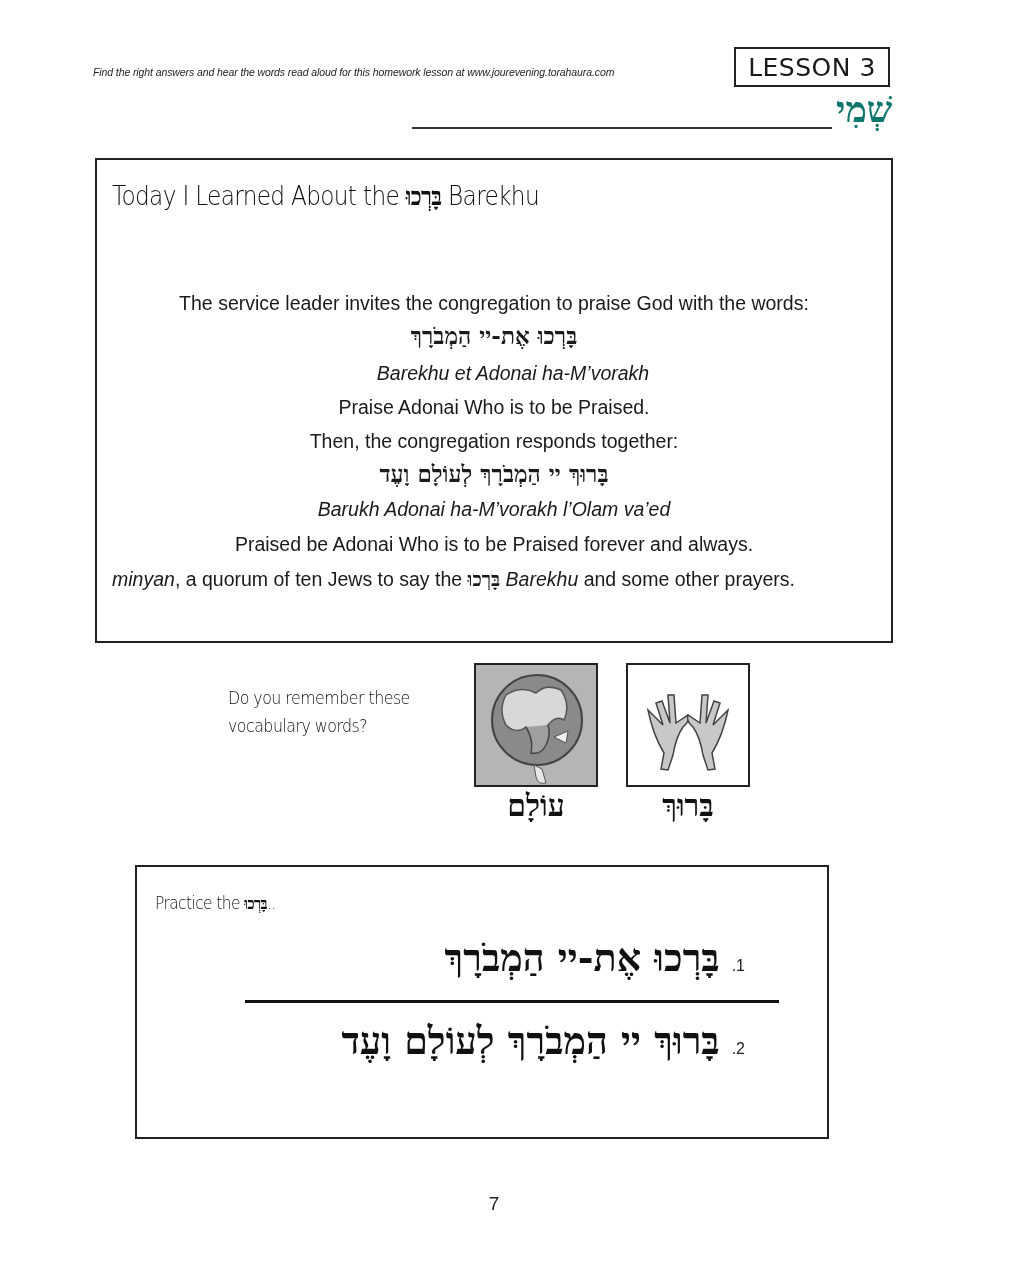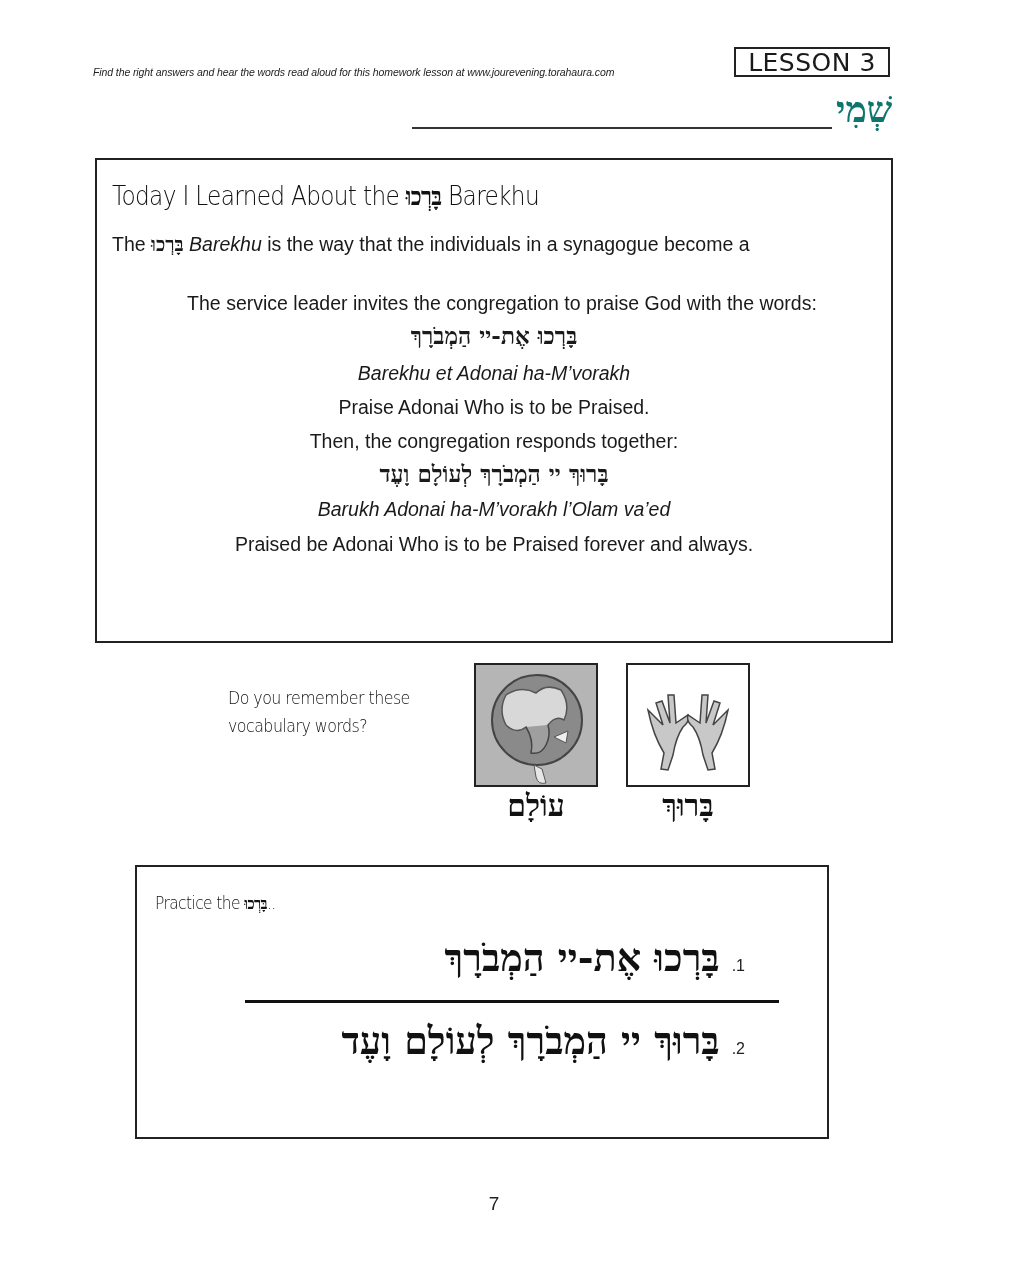--- a/index.html
+++ b/index.html
@@ -6,21 +6,21 @@
   body {
     width: 1027px; height: 1280px; position: relative; overflow: hidden;
     font-family: "Liberation Sans", sans-serif; color: #1a1a1a;
   }
   .abs { position: absolute; }
   .hdr-note {
     left: 93px; top: 66px; font-size: 10.5px; font-style: italic; color: #222;
     letter-spacing: -0.1px; white-space: nowrap;
   }
   .lesson-box {
-    left: 734px; top: 47px; width: 156px; height: 30px;
+    left: 734px; top: 47px; width: 156px; height: 40px;
     border: 2px solid #222; box-sizing: border-box;
     display: flex; align-items: center; justify-content: center;
     font-family: "DejaVu Sans", sans-serif; font-size: 25px; letter-spacing: 0.5px; color: #1a1a1a;
   }
   .name-line {
     left: 412px; top: 127px; width: 420px; height: 0; border-top: 2px solid #333;
   }
   .name-label {
     left: 836px; top: 88px; font-family: "DejaVu Serif", serif; font-size: 36px; font-weight: bold;
     direction: rtl; color: #0f766e;
@@ -83,38 +83,38 @@
 <div class="abs name-label heb">שְׁמִי</div>
 
 <div class="abs box1"></div>
 <div class="abs b1-title">
   <span>Today I Learned About the</span>
   <span class="heb" style="font-size:26px;">בָּרְכוּ</span>
   <span>Barekhu</span>
 </div>
 
 <div class="abs para p1">
-  <div>
-    <span>The</span>
-    <span class="heb" style="font-size:19px;">בָּרְכוּ</span>
-    <span class="italic">Barekhu</span>
-    <span>is the way that the individuals in a synagogue become a</span>
-  </div>
 </div>
 
-<div class="abs center-line" style="top:292px;margin-left:8px;">The service leader invites the congregation to praise God with the words:</div>
+<div class="abs center-line" style="top:292px;">The service leader invites the congregation to praise God with the words:</div>
 <div class="abs center-line heb heb-line" style="top:322px;">בָּרְכוּ אֶת-יי הַמְבֹרָךְ</div>
-<div class="abs center-line italic" style="top:362px;">Barekhu et Adonai ha-M’vorakh</div>
+<div class="abs center-line italic" style="top:362px;padding-left:19px;">Barekhu et Adonai ha-M’vorakh</div>
 <div class="abs center-line" style="top:396px;">Praise Adonai Who is to be Praised.</div>
 <div class="abs center-line" style="top:430px;">Then, the congregation responds together:</div>
 <div class="abs center-line heb heb-line" style="top:460px;">בָּרוּךְ יי הַמְבֹרָךְ לְעוֹלָם וָעֶד</div>
 <div class="abs center-line italic" style="top:498px;">Barukh Adonai ha-M’vorakh l’Olam va’ed</div>
 <div class="abs center-line" style="top:533px;">Praised be Adonai Who is to be Praised forever and always.</div>
 
 <div class="abs para p-final">
+  <div>
+    <span class="italic">minyan</span><span>, a quorum of ten Jews to say the</span>
+    <span class="heb" style="font-size:19px;">בָּרְכוּ</span>
+    <span class="italic">Barekhu</span>
+    <span>and some other prayers.</span>
+  </div>
 </div>
 
 <div class="abs vocab-q">
   <div>Do you remember these</div>
   <div>vocabulary words?</div>
 </div>
 
 <div class="abs pic pic-globe">
   <svg width="120" height="120" viewBox="0 0 120 120">
     <rect width="120" height="120" fill="#b5b5b5"></rect>

